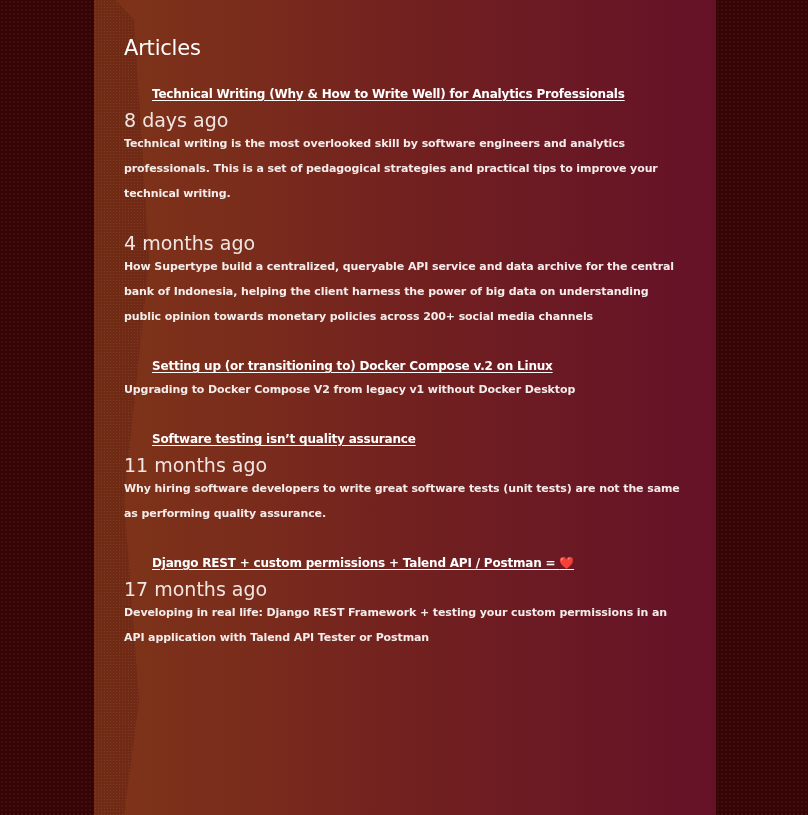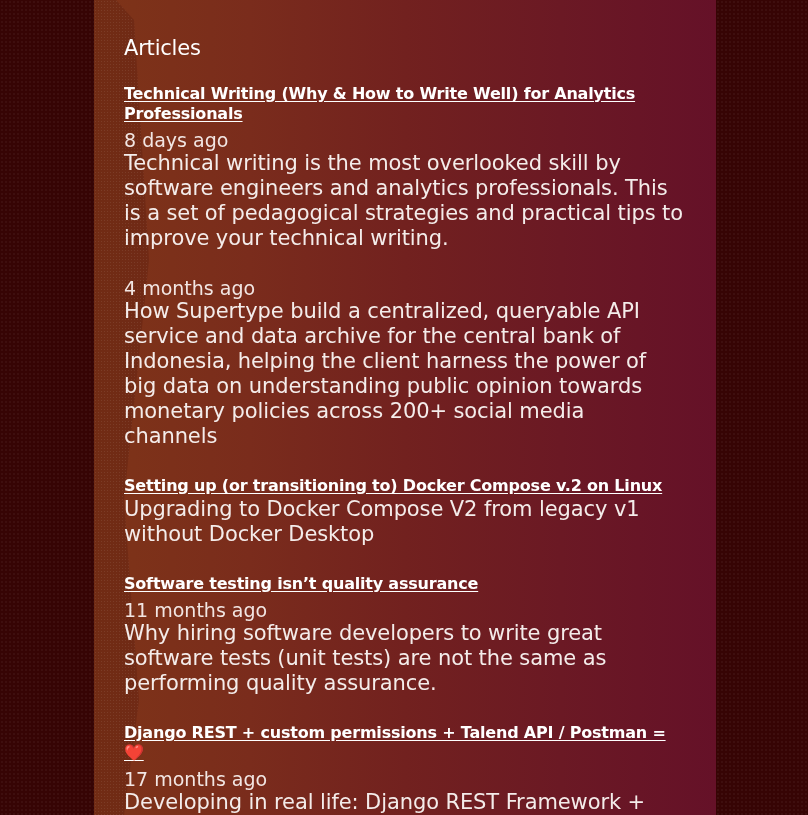--- a/index.html
+++ b/index.html
@@ -20,25 +20,25 @@
     position:absolute; left:0; top:0; width:60px; height:815px;
     background-image: radial-gradient(rgba(255,255,255,0.08) 0.8px, transparent 0.8px);
     background-size:3px 3px;
     clip-path: polygon(0 0, 22px 0, 40px 20px, 55px 260px, 30px 500px, 45px 700px, 30px 815px, 0 815px);
     background-color: rgba(90,30,15,0.35);
   }
   .content { position:absolute; left:30px; top:36px; width:560px; color:#fff; }
   h2 { font-family:"DejaVu Sans", sans-serif; font-weight:normal; font-size:21px; margin:0 0 24px 0; letter-spacing:-0.2px; }
   .article { margin-bottom:27px; }
   .title {
-    display:block; color:#fff; font-weight:bold; font-size:16px; line-height:20px;
-    text-decoration:underline; text-underline-offset:2px; letter-spacing:-0.2px;
+    display:block; color:#fff; font-weight:bold; font-size:12px; line-height:20px;
+    text-decoration:underline; text-underline-offset:2px; letter-spacing:-0.2px;margin-left:28px;
   }
   .date { font-size:19px; line-height:20px; color:#f2e6e3; margin-top:6px; }
-  .desc { font-size:21px; line-height:25px; color:#f4ecea; margin-top:1px; letter-spacing:-0.1px; }
+  .desc { font-size:11px; line-height:25px; color:#f4ecea; margin-top:1px; letter-spacing:-0.1px;font-weight:bold; }
   .heart { color:#e0353a; text-decoration:none; }
 </style>
 </head>
 <body>
 
 <div class="panel">
   <div class="texture"></div>
   <div class="content">
     <h2>Articles</h2>
 

